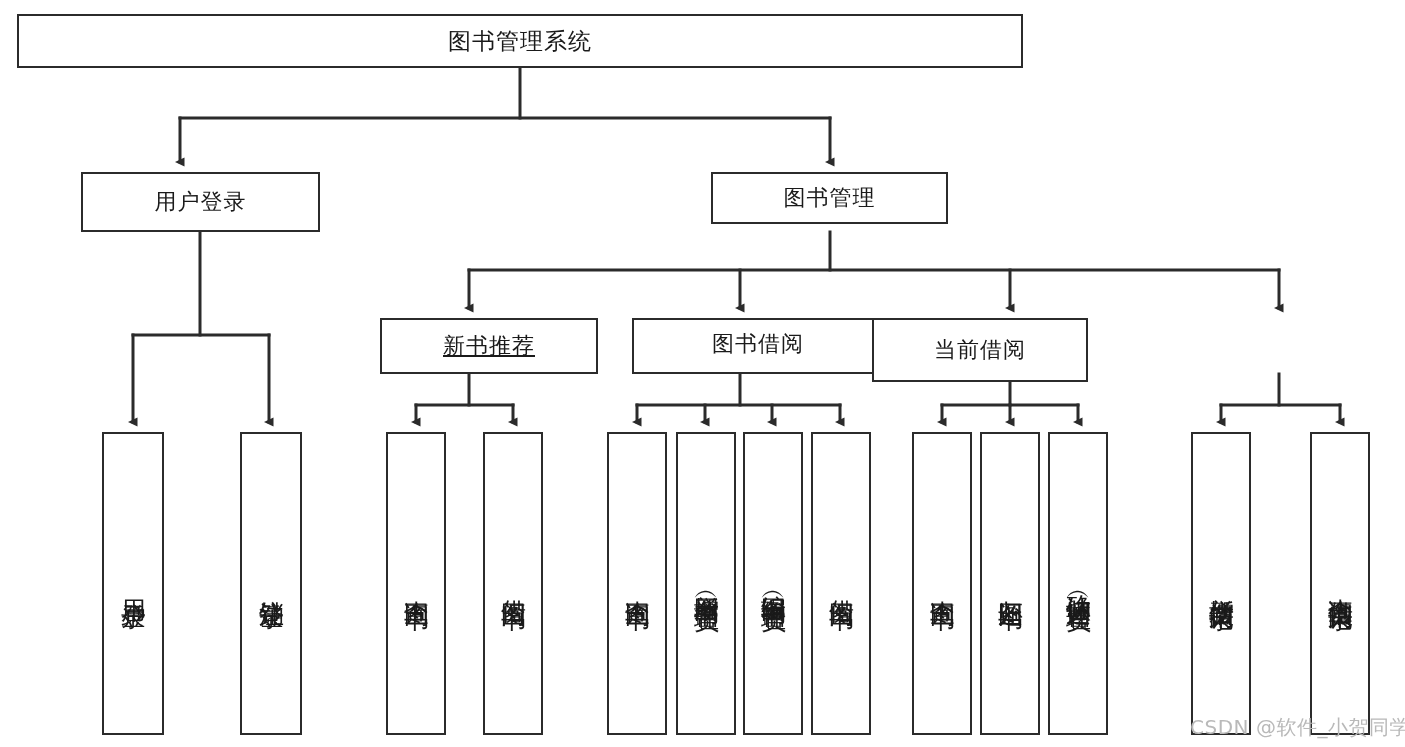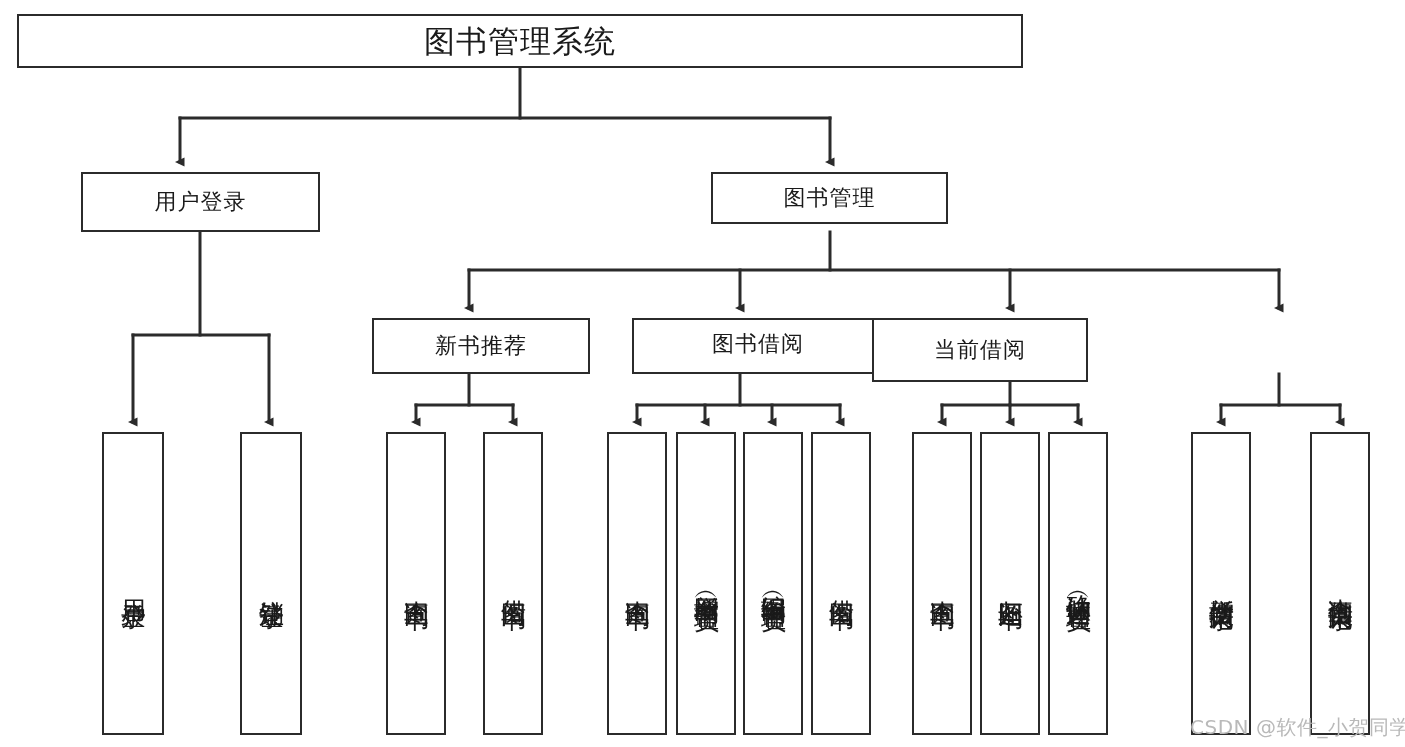--- a/index.html
+++ b/index.html
@@ -19,21 +19,21 @@
     display:flex;
     align-items:center;
     justify-content:center;
     color:#1a1a1a;
   }
   .node.h{
     font-size:22px;
     letter-spacing:1px;
     line-height:1;
   }
-  .node.root{font-size:31px;}
+  .node.root{font-size:23px;}
   .node.v{
     writing-mode:vertical-rl;
     text-orientation:upright;
     font-size:25px;
     line-height:1.12;
     letter-spacing:2px;
     padding:6px 0;
   }
   .node.v .vtext{
     writing-mode:vertical-rl;
@@ -114,21 +114,21 @@
   </div>
 
   <div class="node h" style="left:81px;top:172px;width:239px;height:60px;">
     <span>用户登录</span>
   </div>
 
   <div class="node h" style="left:711px;top:172px;width:237px;height:52px;">
     <span>图书管理</span>
   </div>
 
-  <div class="node h" style="left:372px;top:318px;width:218px;height:56px;">
+  <div class="node h" style="left:380px;top:318px;width:218px;height:56px;text-decoration:underline;">
     <span>新书推荐</span>
   </div>
 
   <div class="node h" style="left:632px;top:318px;width:252px;height:56px;font-family:Liberation Mono, monospace;">
     <span>图书借阅</span>
   </div>
 
   <div class="node h" style="left:872px;top:318px;width:216px;height:64px;">
     <span>当前借阅</span>
   </div>

